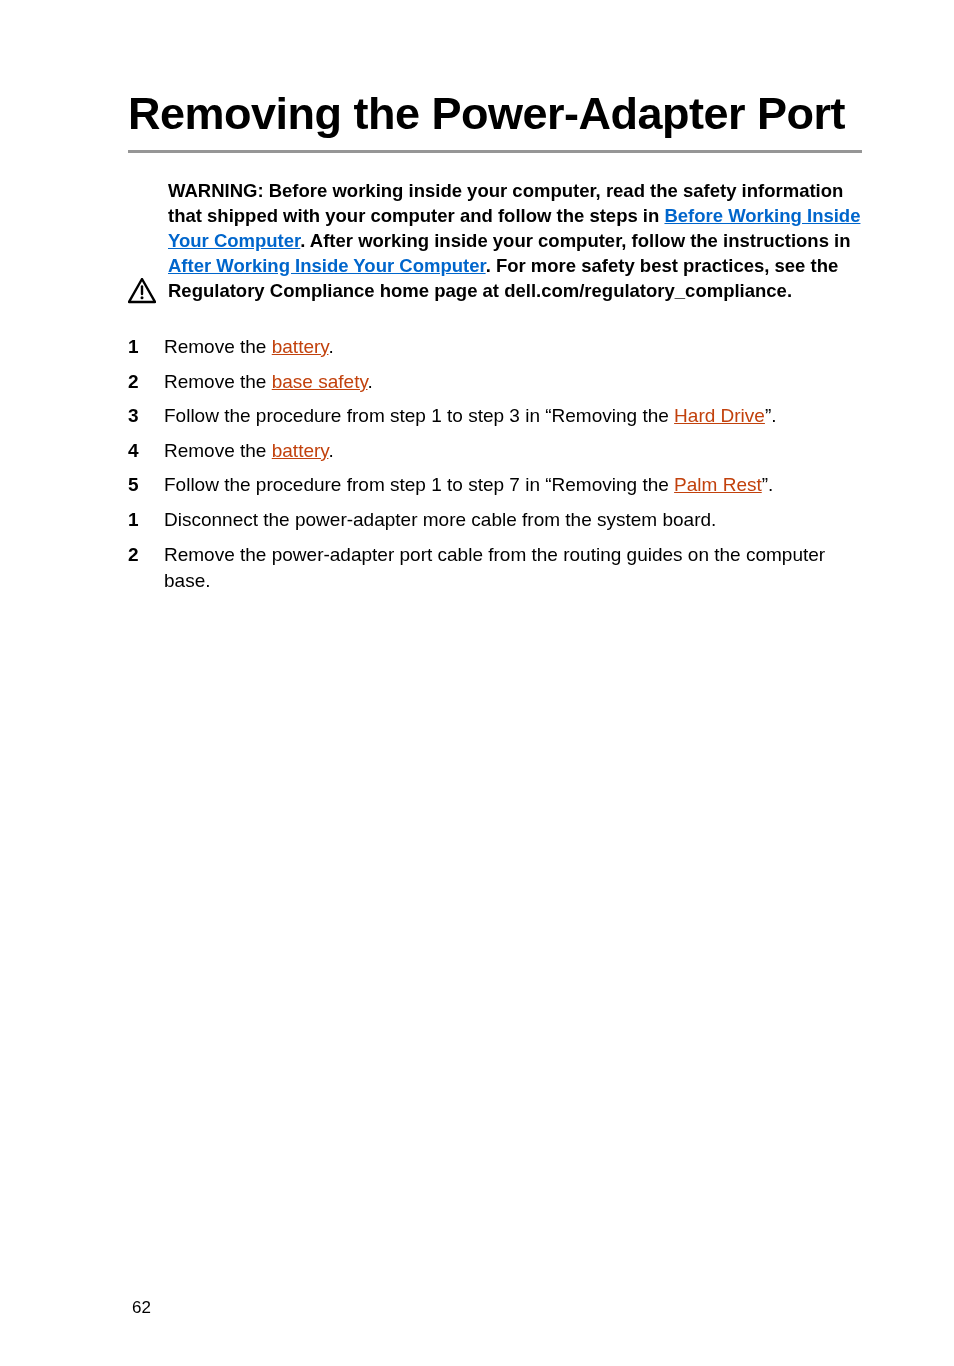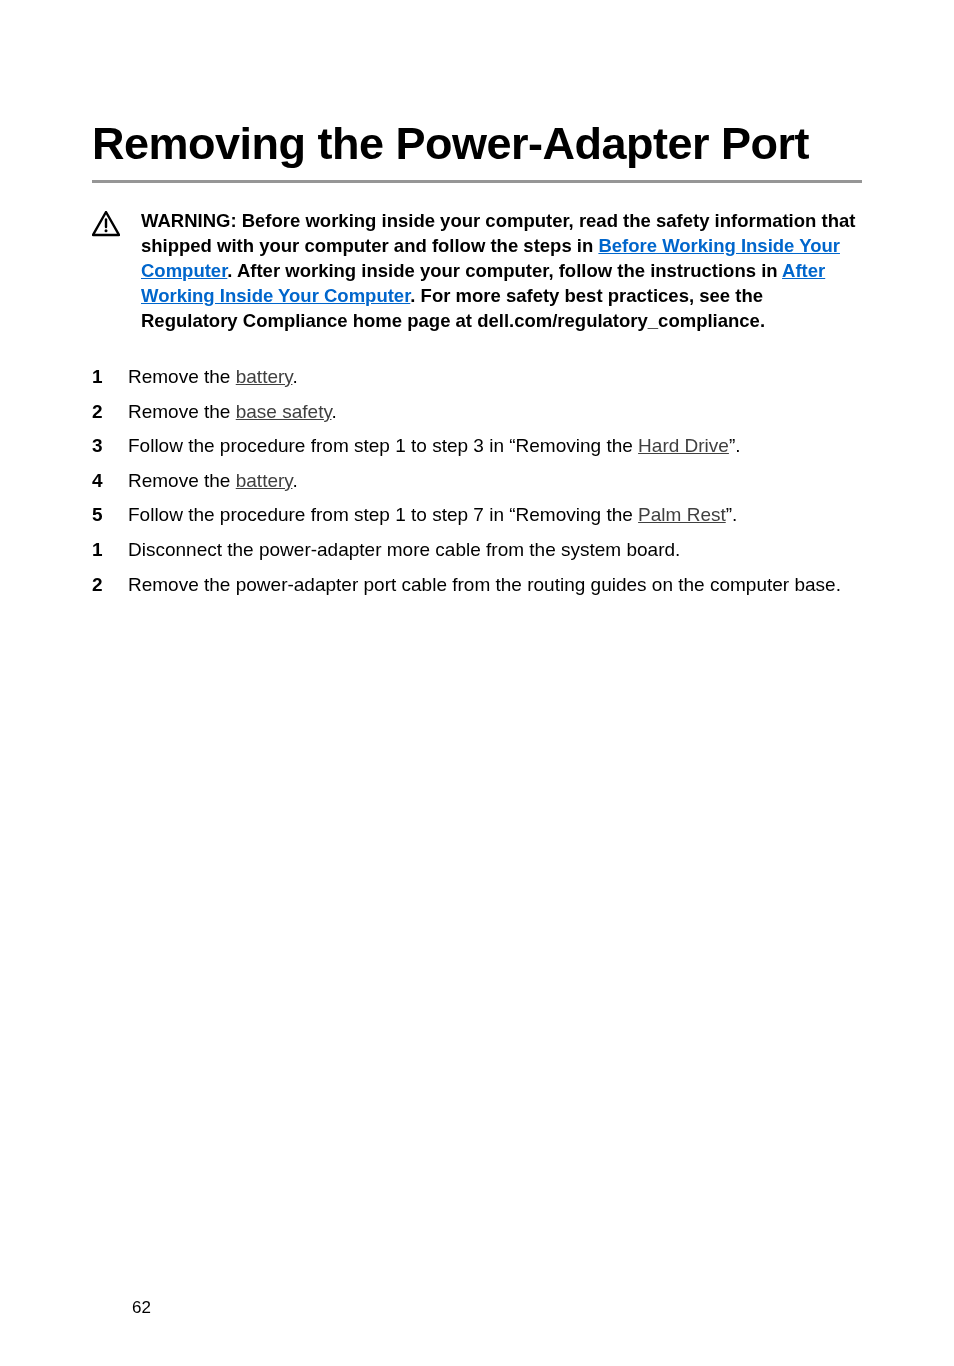--- a/index.html
+++ b/index.html
@@ -7,39 +7,40 @@
     padding: 0;
     font-family: "Segoe UI", "Helvetica Neue", Arial, sans-serif;
     background: #ffffff;
     color: #000;
     width: 954px;
     height: 1366px;
     box-sizing: border-box;
     position: relative;
   }
   .page {
-    padding: 120px 92px 0 92px;
+    padding: 90px 92px 0 92px;
+    margin-left: 36px;
   }
   .main-title {
     font-size: 45px;
     font-weight: 700;
     line-height: 1.07;
     margin: 0 0 12px 0;
     letter-spacing: -0.5px;
   }
   .hr {
     height: 3px;
     background: #969696;
     border: none;
     margin: 0 0 26px 0;
   }
   .warning-block {
     display: flex;
-    align-items: flex-start;
-    gap: 21px;
+    align-items: flex-end;
+    gap: 12px;
     margin-bottom: 30px;
   }
   .warning-icon {
     flex: 0 0 auto;
     width: 28px;
     height: 26px;
     margin-top: 2px;
   }
   .warning-text {
     font-size: 18.5px;
@@ -76,21 +77,21 @@
   ol.numbered li .num {
     font-weight: 700;
     width: 36px;
     flex: 0 0 36px;
   }
   ol.numbered li .body {
     flex: 1;
     font-weight: 400;
   }
   .body-link {
-    color: #404040;
+    color: #c2410c;
     text-decoration: underline;
   }
   .page-number {
     position: absolute;
     bottom: 48px;
     left: 92px;
     font-size: 17px;
     margin-left: 40px;
   }
 </style>

